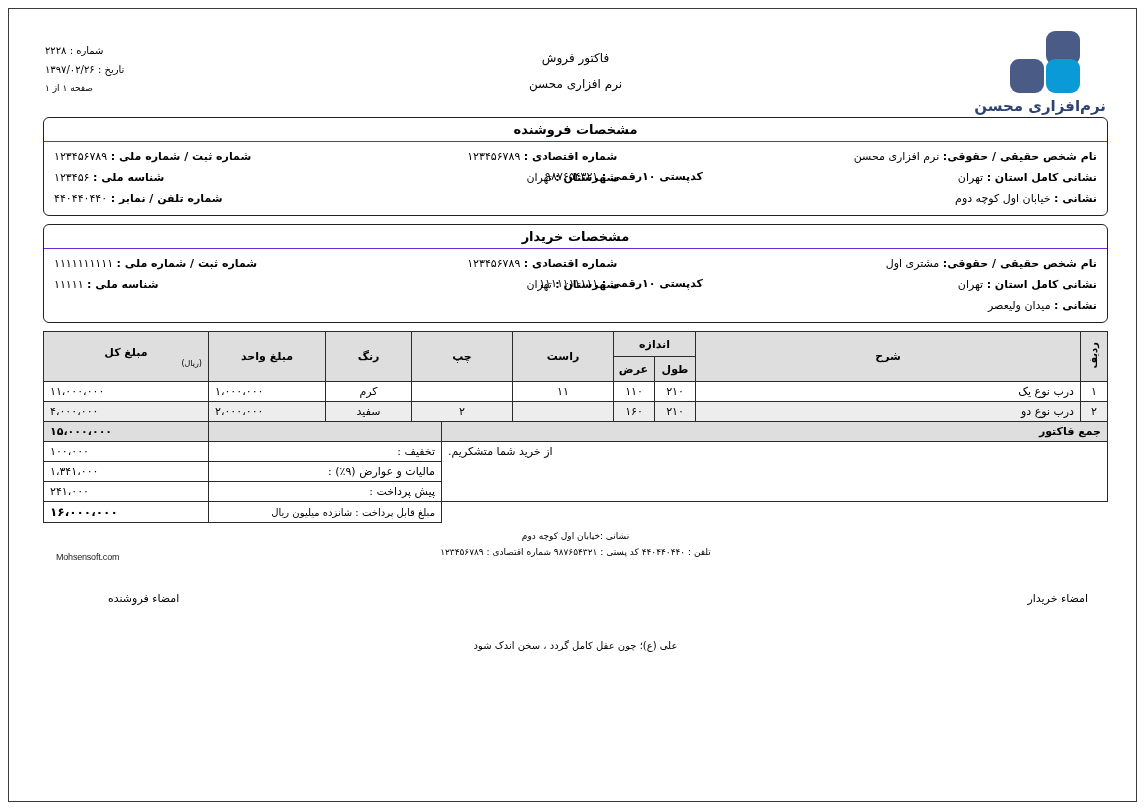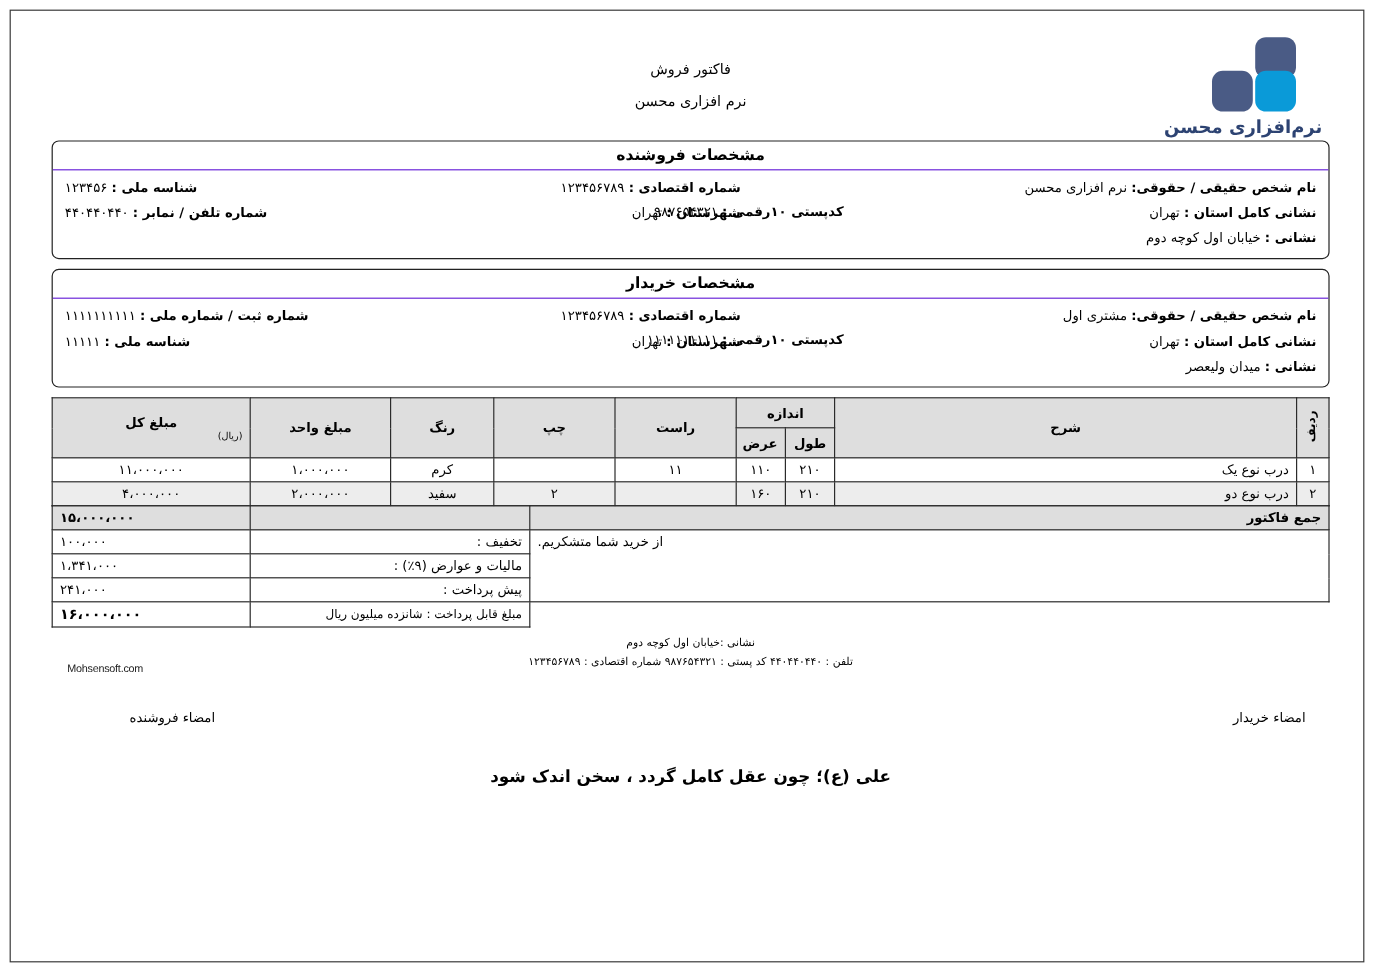--- a/index.html
+++ b/index.html
@@ -37,21 +37,21 @@
   
   .header {
     position: relative;
     height: 96px;
   }
   .logo-wrap {
     position: absolute;
     right: 2px;
     top: 10px;
     width: 140px;
-    text-align: center;
+    text-align: right;
   }
   .logo-mark {
     position: relative;
     width: 88px;
     height: 62px;
     margin: 0 auto;
   }
   .logo-mark i {
     position: absolute;
     display: block;
@@ -154,21 +154,21 @@
   }
   .col-desc  { width: 372px; }
   .col-len   { width: 95px; }
   .col-wid   { width: 95px; }
   .col-right { width: 88px; }
   .col-left  { width: 88px; }
   .col-color { width: 73px; }
   .col-unit  { width: 104px; }
   .col-total { width: 152px; }
   td.c { text-align: center; }
-  td.r { text-align: center; margin-top: 18px; }
+  td.r { text-align: left; margin-top: 18px; }
   td.desc { text-align: right; }
   tr.alt td { background: #ededed; }
   .unit-sub { font-size: 8px; font-weight: normal; }
 
   
   table.sum {
     width: 100%;
     border-collapse: collapse;
     font-size: 11px;
     table-layout: fixed;
@@ -211,23 +211,22 @@
   .sign-row {
     position: relative;
     margin-top: 32px;
     height: 26px;
     font-size: 11px;
   }
   .sign-buyer { position: absolute; right: 20px; top: 0; }
   .sign-seller { position: absolute; left: 65px; top: 0; }
   .quote {
     text-align: center;
-    font-size: 14px;
+    font-size: 10px;
     margin-top: 22px;
-    font-weight: bold;
   }
 </style>
 </head>
 <body>
 
 <div class="page">
   <div class="inner">
 
     <div class="header">
 
@@ -238,20 +237,31 @@
           <i class="lm-bl"></i>
         </div>
         <div class="logo-text">نرم‌افزاری محسن</div>
       </div>
 
       <div class="title-block">
         <div class="t1">فاکتور فروش</div>
         <div class="t2">نرم افزاری محسن</div>
       </div>
 
+      <div class="meta">
+        <div>
+          <span>شماره :</span>
+          <span>۲۲۲۸</span>
+        </div>
+        <div>
+          <span>تاریخ :</span>
+          <span>۱۳۹۷/۰۲/۲۶</span>
+        </div>
+        <div class="small">صفحه ۱ از ۱</div>
+      </div>
     </div>
 
     <div class="party">
       <div class="party-title">مشخصات فروشنده</div>
       <div class="party-body">
         <div class="pcol c1">
           <div class="prow">
             <span class="lbl">نام شخص حقیقی / حقوقی:</span>
             <span class="val">نرم افزاری محسن</span>
           </div>
@@ -268,20 +278,24 @@
           <div class="prow">
             <span class="lbl">شماره اقتصادی :</span>
             <span class="val">۱۲۳۴۵۶۷۸۹</span>
           </div>
           <div class="prow">
             <span class="lbl">شهرستان :</span>
             <span class="val">تهران</span>
           </div>
         </div>
         <div class="pcol c3">
+          <div class="prow">
+            <span class="lbl">شماره ثبت / شماره ملی :</span>
+            <span class="val">۱۲۳۴۵۶۷۸۹</span>
+          </div>
           <div class="prow">
             <span class="lbl">شناسه ملی :</span>
             <span class="val">۱۲۳۴۵۶</span>
           </div>
           <div class="prow">
             <span class="lbl">شماره تلفن / نمابر :</span>
             <span class="val">۴۴۰۴۴۰۴۴۰</span>
           </div>
         </div>
       </div>

